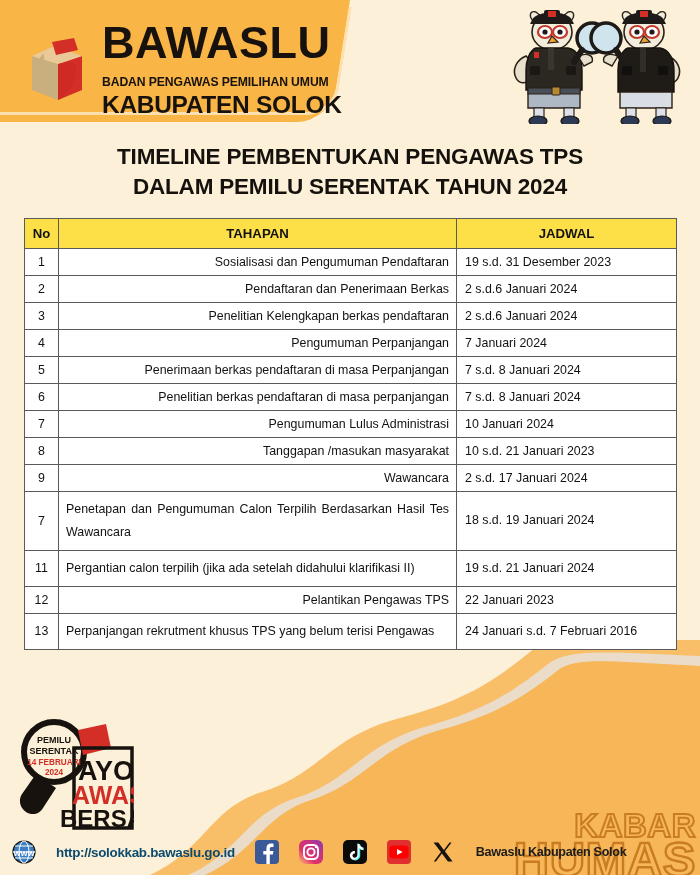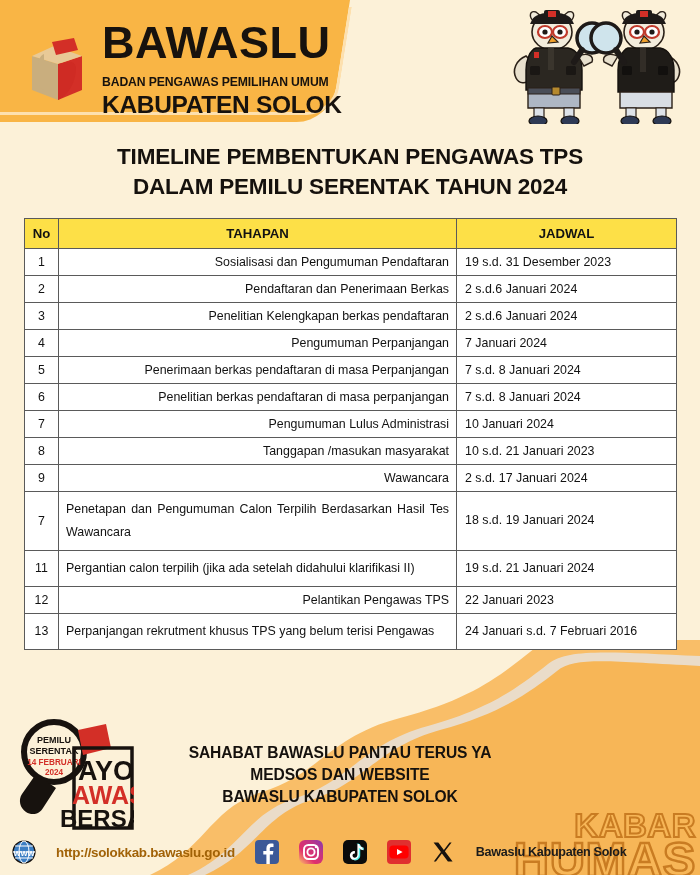--- a/index.html
+++ b/index.html
@@ -104,21 +104,21 @@
     font-size: 15.6px; font-weight: 700; color: #15110D;
     line-height: 1.42; letter-spacing: -0.1px;
   }
   .ayo-logo { position: absolute; left: 12px; top: 718px; width: 122px; height: 112px; z-index: 6; }
 
   .url-row {
     position: absolute; left: 12px; top: 840px;
     display: flex; align-items: center; gap: 20px; z-index: 7;
   }
   .url-text {
-    font-size: 13.4px; font-weight: 700; color: #a16207;
+    font-size: 13.4px; font-weight: 700; color: #0c4a6e;
     letter-spacing: -0.3px; font-family: "Liberation Sans", sans-serif;
   }
   .soc { width: 24px; height: 24px; flex: 0 0 auto; }
   .handle {
     font-size: 12.6px; font-weight: 700; color: #1B1B1B;
     letter-spacing: -0.3px; margin-left: 1px;
   }
 
   .kabar-humas {
     position: absolute; right: 4px; top: 812px; z-index: 6;
@@ -332,25 +332,20 @@
       <text x="42" y="47" font-family="Liberation Sans, sans-serif" font-size="8.2" font-weight="700" fill="#D32F27" text-anchor="middle">14 FEBRUARI</text>
       <text x="42" y="57" font-family="Liberation Sans, sans-serif" font-size="8.2" font-weight="700" fill="#D32F27" text-anchor="middle">2024</text>
       <path d="M66,12 L94,6 L99,30 L71,37 Z" fill="#D32F27"></path>
       <rect x="62" y="30" width="58" height="80" fill="none" stroke="#17120E" stroke-width="3.5"></rect>
       <text x="66" y="62" font-family="Liberation Sans, sans-serif" font-size="27" font-weight="700" fill="#17120E">AYO</text>
       <text x="60" y="86" font-family="Liberation Sans, sans-serif" font-size="25" font-weight="700" fill="#D32F27">AWASI</text>
       <text x="48" y="109" font-family="Liberation Sans, sans-serif" font-size="24" font-weight="700" fill="#17120E">BERSAMA</text>
     </svg>
   </div>
 
-  <div class="footer-msg">
-    <div>SAHABAT BAWASLU PANTAU TERUS YA</div>
-    <div>MEDSOS DAN WEBSITE</div>
-    <div>BAWASLU KABUPATEN SOLOK</div>
-  </div>
 
   <div class="kabar-humas">
     <div class="kh-1">KABAR</div>
     <div class="kh-2">HUMAS</div>
   </div>
 
   <div class="url-row">
     <svg class="soc" viewBox="0 0 24 24" xmlns="http://www.w3.org/2000/svg">
       <circle cx="12" cy="12" r="11" fill="#3C7FC4" stroke="#17120E" stroke-width="1.2"></circle>
       <ellipse cx="12" cy="12" rx="5" ry="11" fill="none" stroke="#fff" stroke-width="1"></ellipse>

